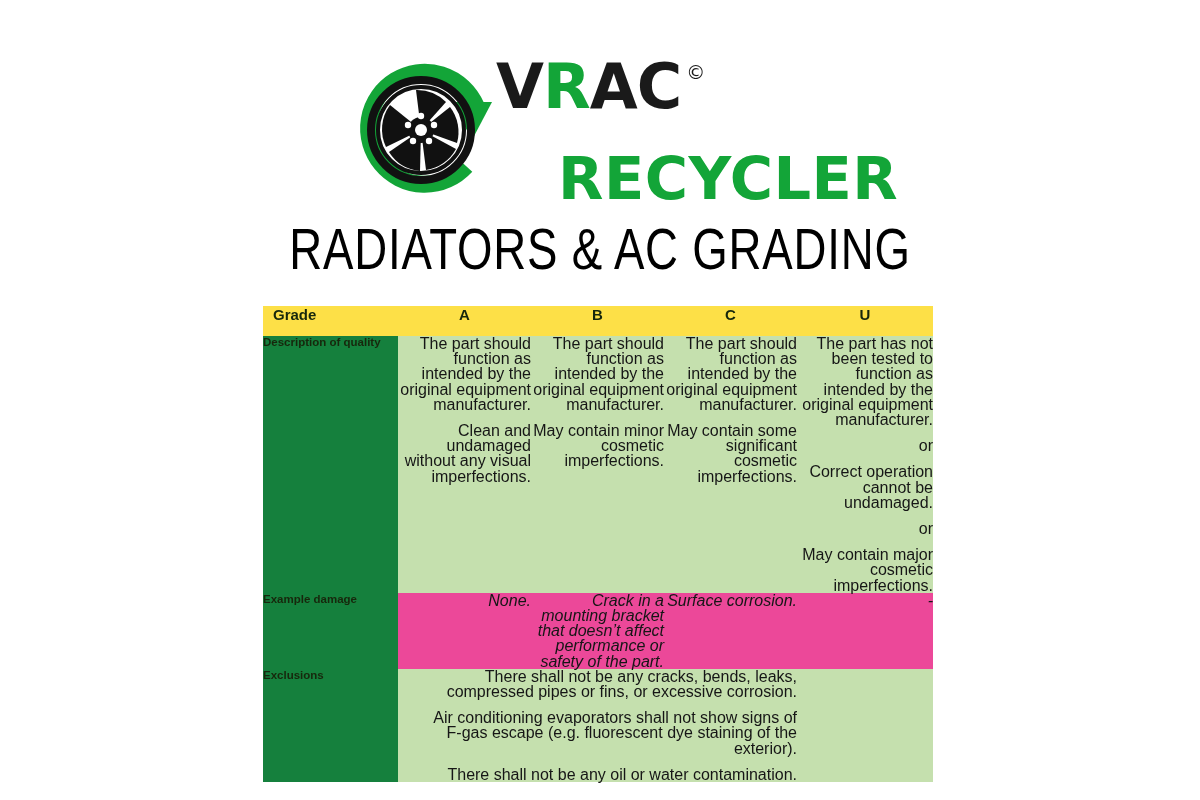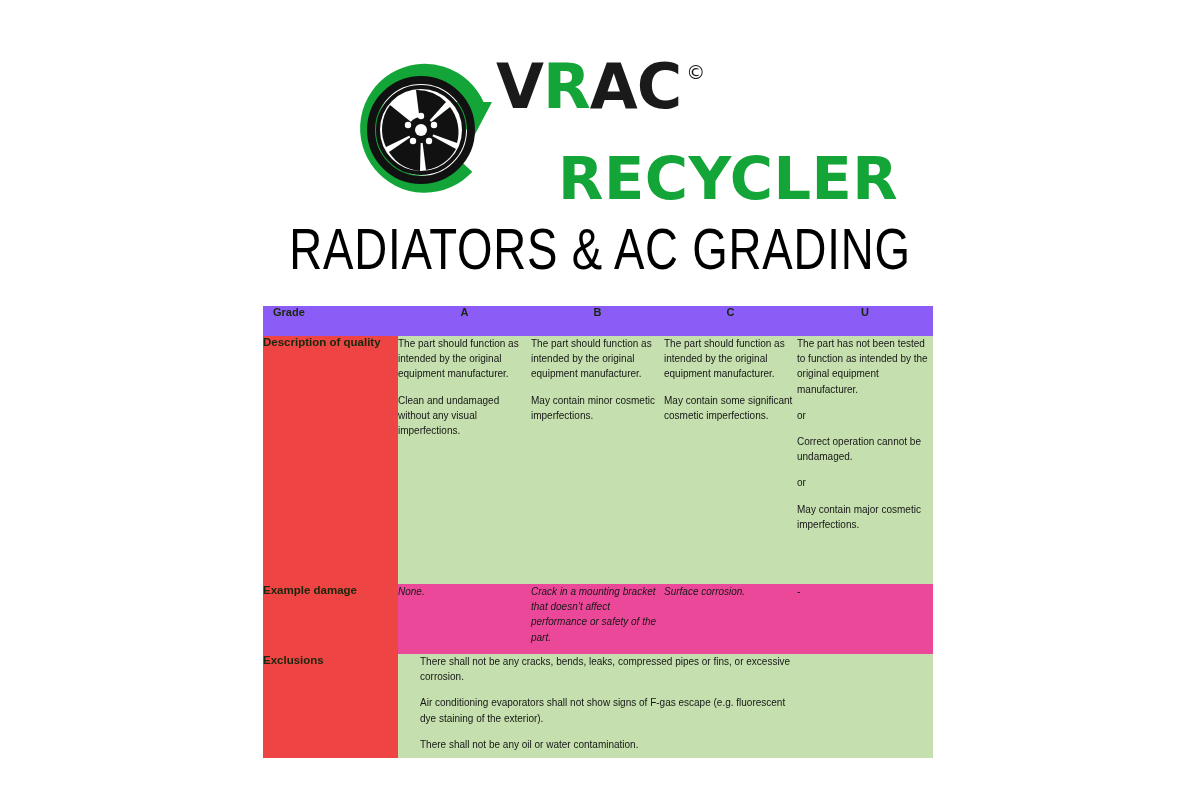--- a/index.html
+++ b/index.html
@@ -115,57 +115,58 @@
     padding: 0;
     border: 0;
   }
 
   .col-label { width: 135px; }
   .col-grade { width: 133px; }
   .col-grade-last { width: 136px; }
 
   
   .hdr-cell {
-    background: #8b5cf6;
+    background: #fde047;
     height: 30px;
     color: #17270c;
-    font-size: 11px;
+    font-size: 15px;
     font-weight: 700;
     font-family: "Liberation Sans", sans-serif;
     vertical-align: middle;
     text-align: center;
     padding: 0;
   }
   .hdr-cell.label {
     text-align: left;
     padding-left: 10px;
   }
 
   
   .lbl-cell {
-    background: #ef4444;
+    background: #15803d;
     color: #17270c;
     font-size: 11.5px;
     font-weight: 700;
     font-family: "Liberation Sans", sans-serif;
     vertical-align: middle;
     padding: 6px 8px 6px 10px;
     border-top: 2px solid #ffffff;
     border-right: 2px solid #ffffff;
   }
 
   
   .body-cell {
-    font-size: 10px;
+    font-size: 16px;
     line-height: 15.2px;
     color: #161616;
     font-family: "Liberation Sans", sans-serif;
     padding: 6px 9px 6px 9px;
     border-top: 2px solid #ffffff;
     border-right: 2px solid #e9f2e0;
+    text-align: right;
   }
   .body-cell:last-child { border-right: 0; }
 
   .shade-dark  { background: #c5e0ae; }
   .shade-light { background: #ec4899; font-style: italic; }
 
   .body-cell p { margin: 0 0 11px 0; }
   .body-cell p:last-child { margin-bottom: 0; }
 
   .row-desc .body-cell { height: 248px; }

